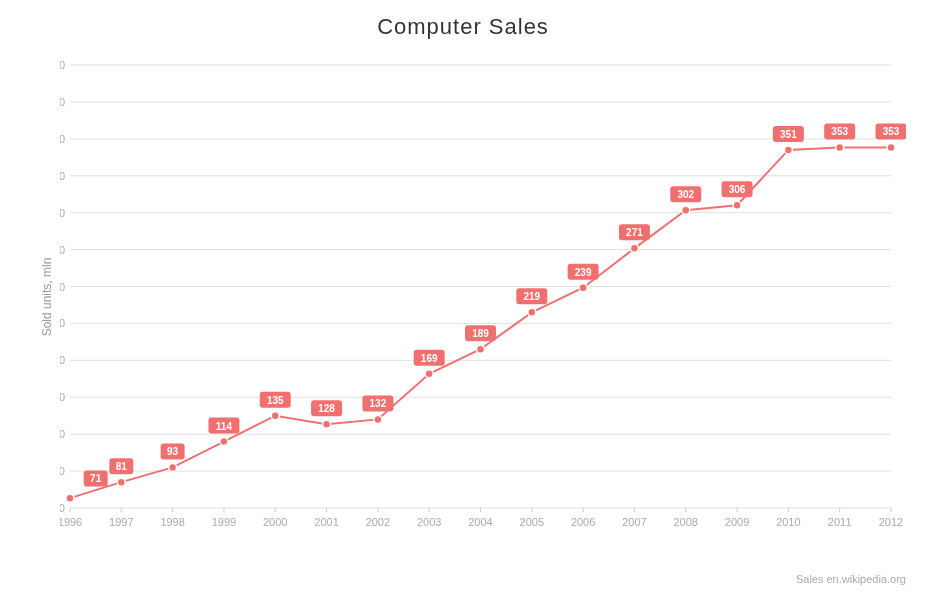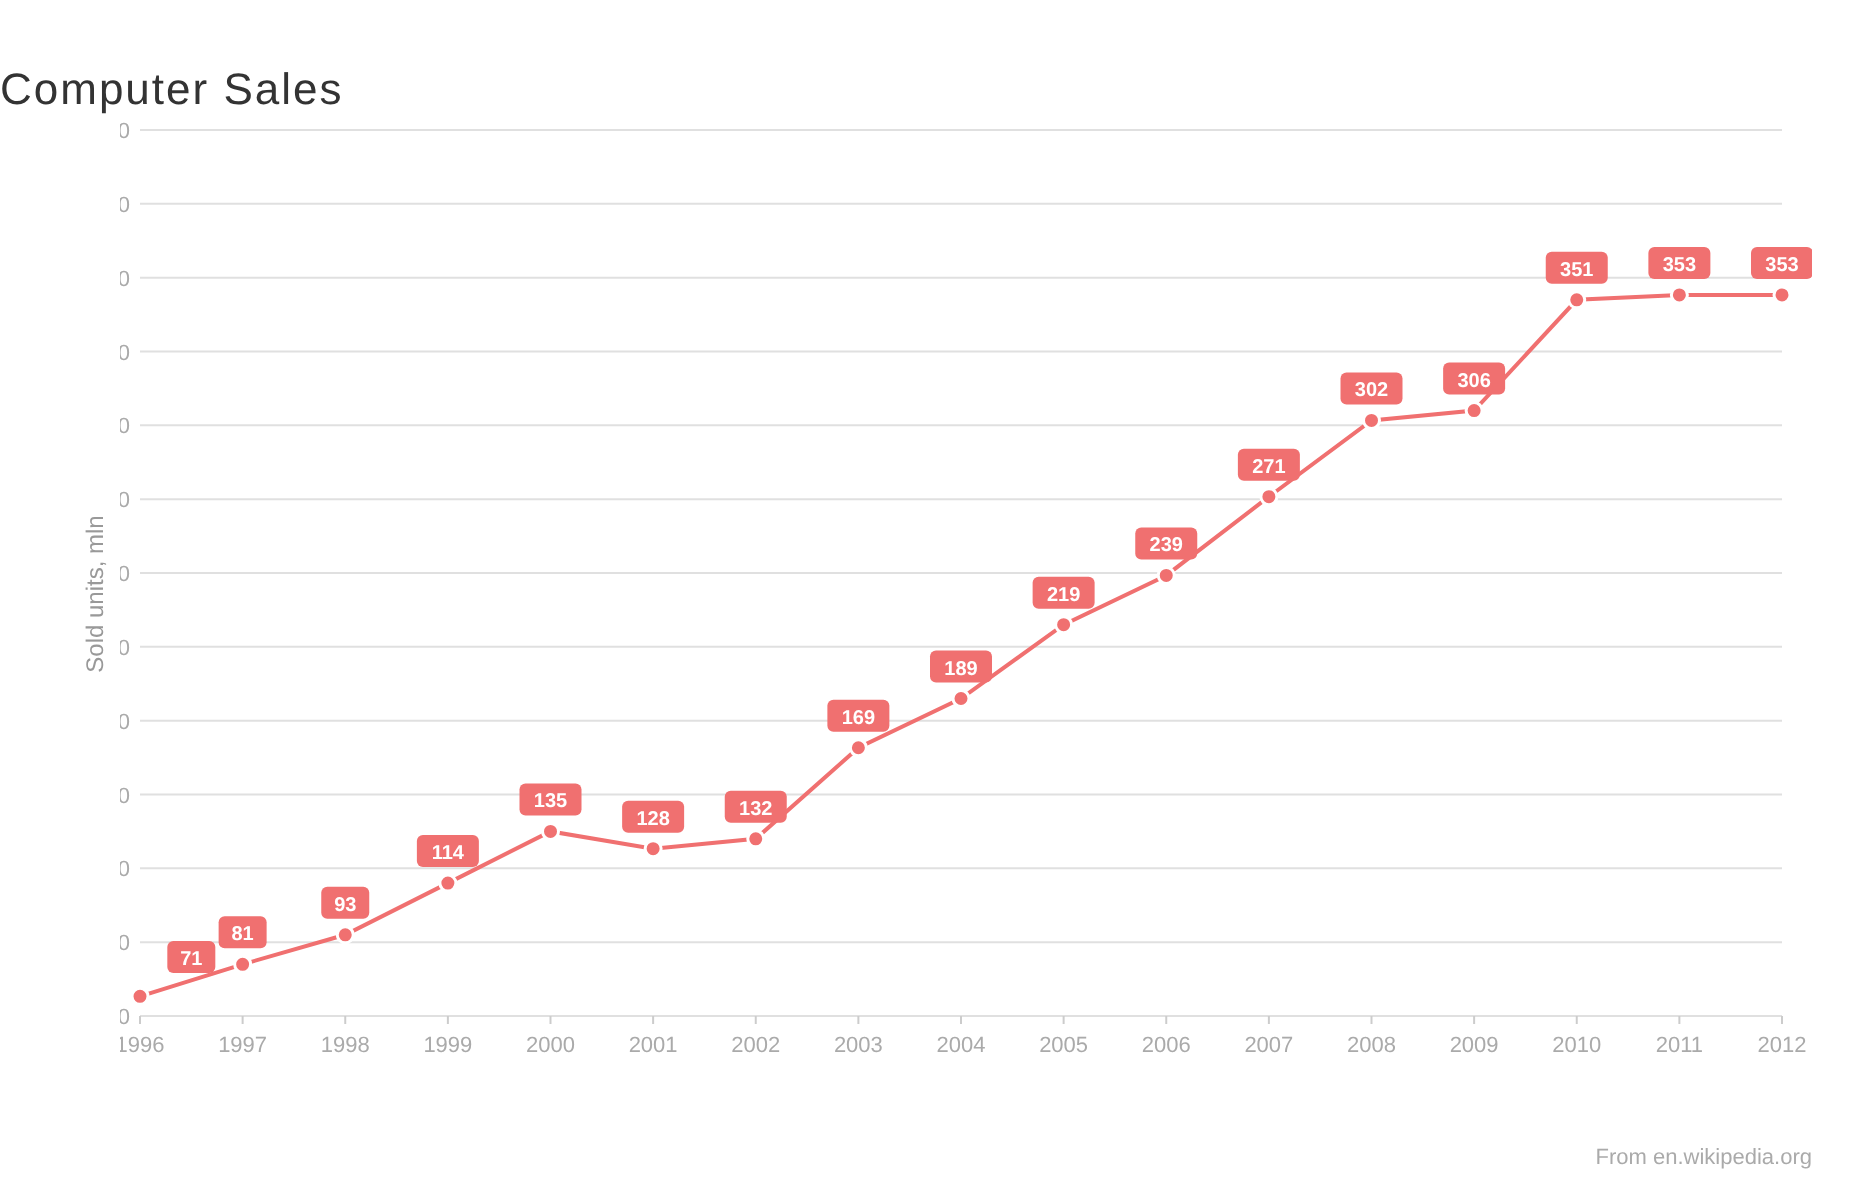--- a/index.html
+++ b/index.html
@@ -9,24 +9,25 @@
       background: #fff;
       font-family: 'Segoe UI', Arial, sans-serif;
       overflow: hidden;
     }
     #chart-container {
       width: 926px;
       height: 593px;
       position: relative;
     }
     #chart-title {
+      text-align: center;
       font-size: 22px;
       font-weight: 300;
       color: #333;
-      padding-top: 32px;
+      padding-top: 14px;
       letter-spacing: 1px;
     }
     #chart-area {
       position: absolute;
       top: 55px;
       left: 60px;
       right: 20px;
       bottom: 55px;
     }
     #y-axis-label {
@@ -165,14 +166,14 @@
         <rect x="661.5625" y="126.2833333333333" width="31" height="16" rx="3" ry="3" fill="#F07070"></rect>
         <text x="677.0625" y="138.2833333333333" text-anchor="middle" font-size="10" fill="#fff" font-weight="bold">306</text>
         <rect x="712.875" y="70.9083333333333" width="31" height="16" rx="3" ry="3" fill="#F07070"></rect>
         <text x="728.375" y="82.9083333333333" text-anchor="middle" font-size="10" fill="#fff" font-weight="bold">351</text>
         <rect x="764.1875" y="68.44722222222225" width="31" height="16" rx="3" ry="3" fill="#F07070"></rect>
         <text x="779.6875" y="80.44722222222225" text-anchor="middle" font-size="10" fill="#fff" font-weight="bold">353</text>
         <rect x="815.5" y="68.44722222222225" width="31" height="16" rx="3" ry="3" fill="#F07070"></rect>
         <text x="831" y="80.44722222222225" text-anchor="middle" font-size="10" fill="#fff" font-weight="bold">353</text>
       </svg>
   </div>
-  <div id="attribution">From en.wikipedia.org</div>
+  <div id="attribution">Sales en.wikipedia.org</div>
 </div>
 
 </body></html>

